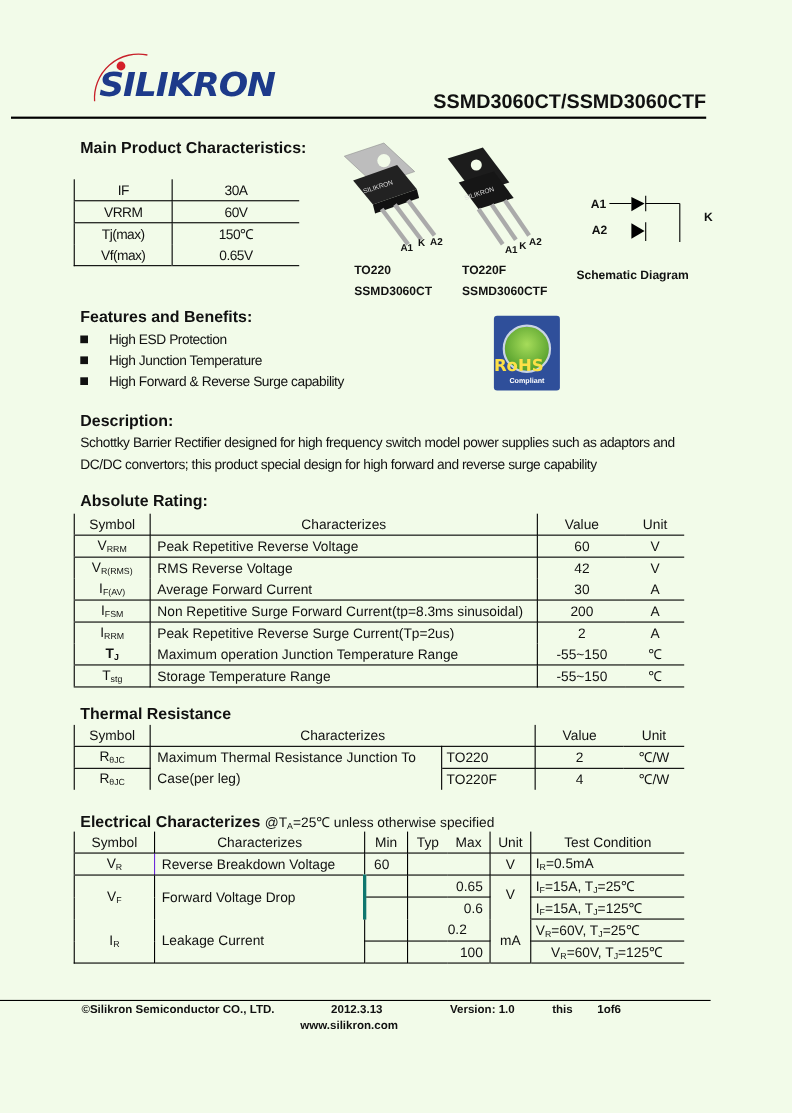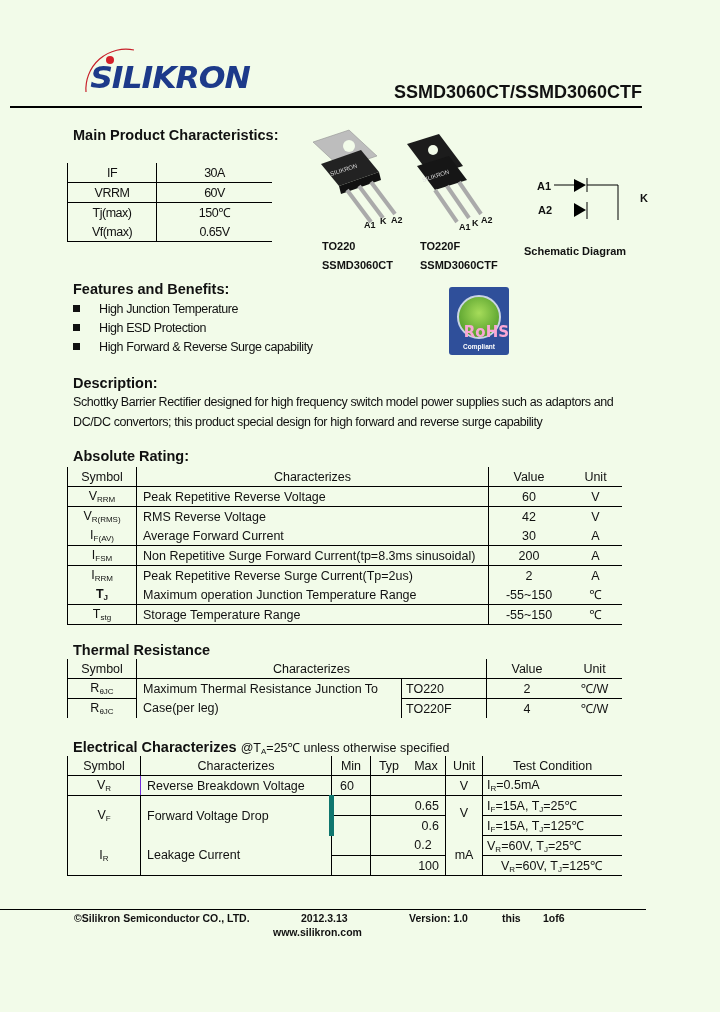--- a/index.html
+++ b/index.html
@@ -123,33 +123,33 @@
   <polygon points="24,27 24,41 36,34" fill="#000"></polygon>
   <line x1="37" y1="26" x2="37" y2="43" stroke="#000" stroke-width="1"></line>
 </svg>
 <div class="abs pkg-label" style="left:537px;top:180px">A1</div>
 <div class="abs pkg-label" style="left:538px;top:204px">A2</div>
 <div class="abs pkg-label" style="left:640px;top:192px">K</div>
 <div class="abs pkg-label" style="left:524px;top:245px">Schematic Diagram</div>
 
 <div class="abs" style="left:449px;top:287px;width:60px;height:68px;background:#2f4f9a;border-radius:3px;overflow:hidden">
   <div style="position:absolute;left:8px;top:8px;width:44px;height:44px;border-radius:50%;background:radial-gradient(circle at 50% 40%,#a6dc5a,#3d8d1e);border:2px solid #c9d4e4;box-sizing:border-box"></div>
-  <div style="position:absolute;left:0;width:60px;top:36px;text-align:right;font-weight:bold;font-size:15px;color:#f9a8d4;font-family:'DejaVu Sans',sans-serif">RoHS</div>
+  <div style="position:absolute;left:0;width:60px;top:36px;text-align:left;font-weight:bold;font-size:15px;color:#fde047;font-family:'DejaVu Sans',sans-serif">RoHS</div>
   <div style="position:absolute;left:0;width:60px;top:56px;text-align:center;font-weight:bold;font-size:6.5px;color:#fff">Compliant</div>
 </div>
 
 <h2 class="abs feat-title">Features and Benefits:</h2>
 <div class="abs feat-list">
   <div class="feat-item">
       <span class="bullet"></span>
-      <span>High Junction Temperature</span>
+      <span>High ESD Protection</span>
     </div>
   <div class="feat-item">
       <span class="bullet"></span>
-      <span>High ESD Protection</span>
+      <span>High Junction Temperature</span>
     </div>
   <div class="feat-item">
       <span class="bullet"></span>
       <span>High Forward &amp; Reverse Surge capability</span>
     </div>
 </div>
 
 <h2 class="abs desc-title">Description:</h2>
 <div class="abs desc">Schottky Barrier Rectifier designed for high frequency switch model power supplies such as adaptors and DC/DC convertors; this product special design for high forward and reverse surge capability</div>
 
@@ -249,39 +249,39 @@
     <td class="ctr" style="border-right:1px solid #6d28d9;border-bottom:1px solid #000"><span>V</span><span class="sub">R</span></td>
     <td style="padding-left:6px;border-right:1px solid #000;border-bottom:1px solid #000">Reverse Breakdown Voltage</td>
     <td style="padding-left:8px;border-right:1px solid #000;border-bottom:1px solid #000">60</td>
     <td style="border-bottom:1px solid #000"></td>
     <td style="border-right:1px solid #000;border-bottom:1px solid #000"></td>
     <td class="ctr" style="border-right:1px solid #000;border-bottom:1px solid #000">V</td>
     <td style="padding-left:4px;border-bottom:1px solid #000"><span>I</span><span class="sub">R</span><span>=0.5mA</span></td>
   </tr>
   <tr>
     <td class="ctr" rowspan="2" style="border-right:1px solid #000"><span>V</span><span class="sub">F</span></td>
-    <td rowspan="2" style="padding-left:6px;border-right:5px solid #0f766e">Forward Voltage Drop</td>
+    <td rowspan="2" style="padding-left:6px;border-right:3px solid #0f766e">Forward Voltage Drop</td>
     <td style="border-right:1px solid #000;border-bottom:1px solid #000"></td>
     <td style="border-bottom:1px solid #000"></td>
     <td style="text-align:right;padding-right:6px;border-right:1px solid #000;border-bottom:1px solid #000">0.65</td>
     <td class="ctr" rowspan="2" style="border-right:1px solid #000;vertical-align:top;padding-top:10px">V</td>
     <td style="padding-left:4px;border-bottom:1px solid #000"><span>I</span><span class="sub">F</span><span>=15A, T</span><span class="sub">J</span><span>=25℃</span></td>
   </tr>
   <tr>
     <td style="border-right:1px solid #000"></td>
     <td></td>
     <td style="text-align:right;padding-right:6px;border-right:1px solid #000">0.6</td>
     <td style="padding-left:4px;border-bottom:1px solid #000"><span>I</span><span class="sub">F</span><span>=15A, T</span><span class="sub">J</span><span>=125℃</span></td>
   </tr>
   <tr>
     <td class="ctr" rowspan="2" style="border-right:1px solid #000"><span>I</span><span class="sub">R</span></td>
     <td rowspan="2" style="padding-left:6px;border-right:1px solid #000">Leakage Current</td>
     <td style="border-right:1px solid #000;border-bottom:1px solid #000"></td>
     <td style="border-bottom:1px solid #000"></td>
-    <td style="text-align:center;padding-right:6px;border-right:1px solid #000;border-bottom:1px solid #000">0.2</td>
+    <td style="text-align:left;padding-right:6px;border-right:1px solid #000;border-bottom:1px solid #000">0.2</td>
     <td class="ctr" rowspan="2" style="border-right:1px solid #000">mA</td>
     <td style="padding-left:4px;border-bottom:1px solid #000"><span>V</span><span class="sub">R</span><span>=60V, T</span><span class="sub">J</span><span>=25℃</span></td>
   </tr>
   <tr>
     <td style="border-right:1px solid #000"></td>
     <td></td>
     <td style="text-align:right;padding-right:6px;border-right:1px solid #000">100</td>
     <td style="padding-left:18px"><span>V</span><span class="sub">R</span><span>=60V, T</span><span class="sub">J</span><span>=125℃</span></td>
   </tr>
 </tbody>

